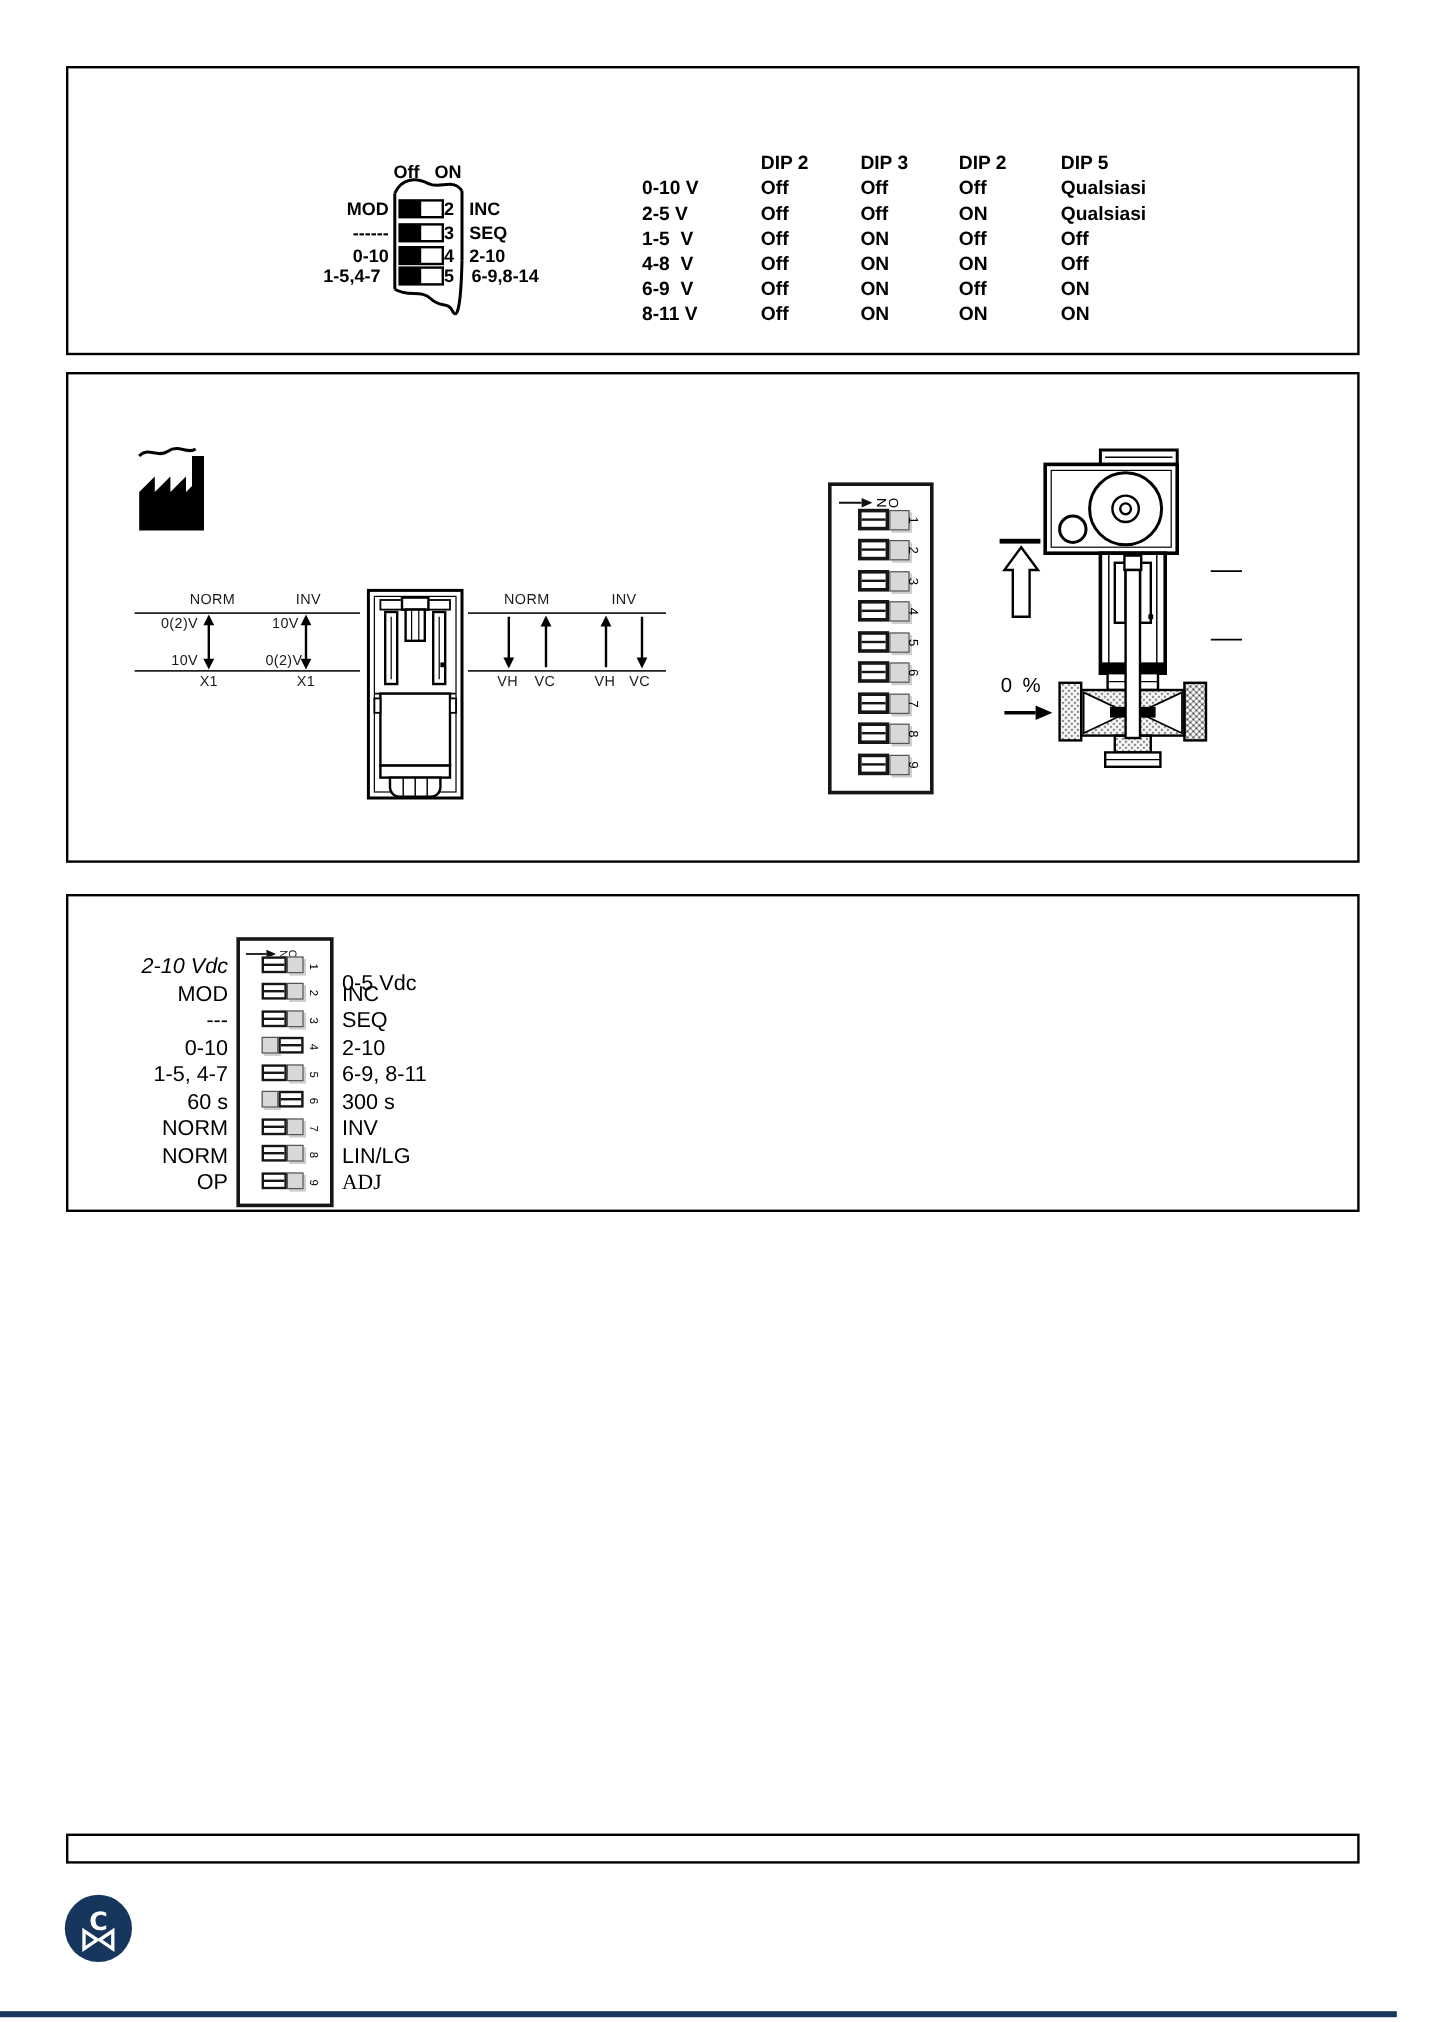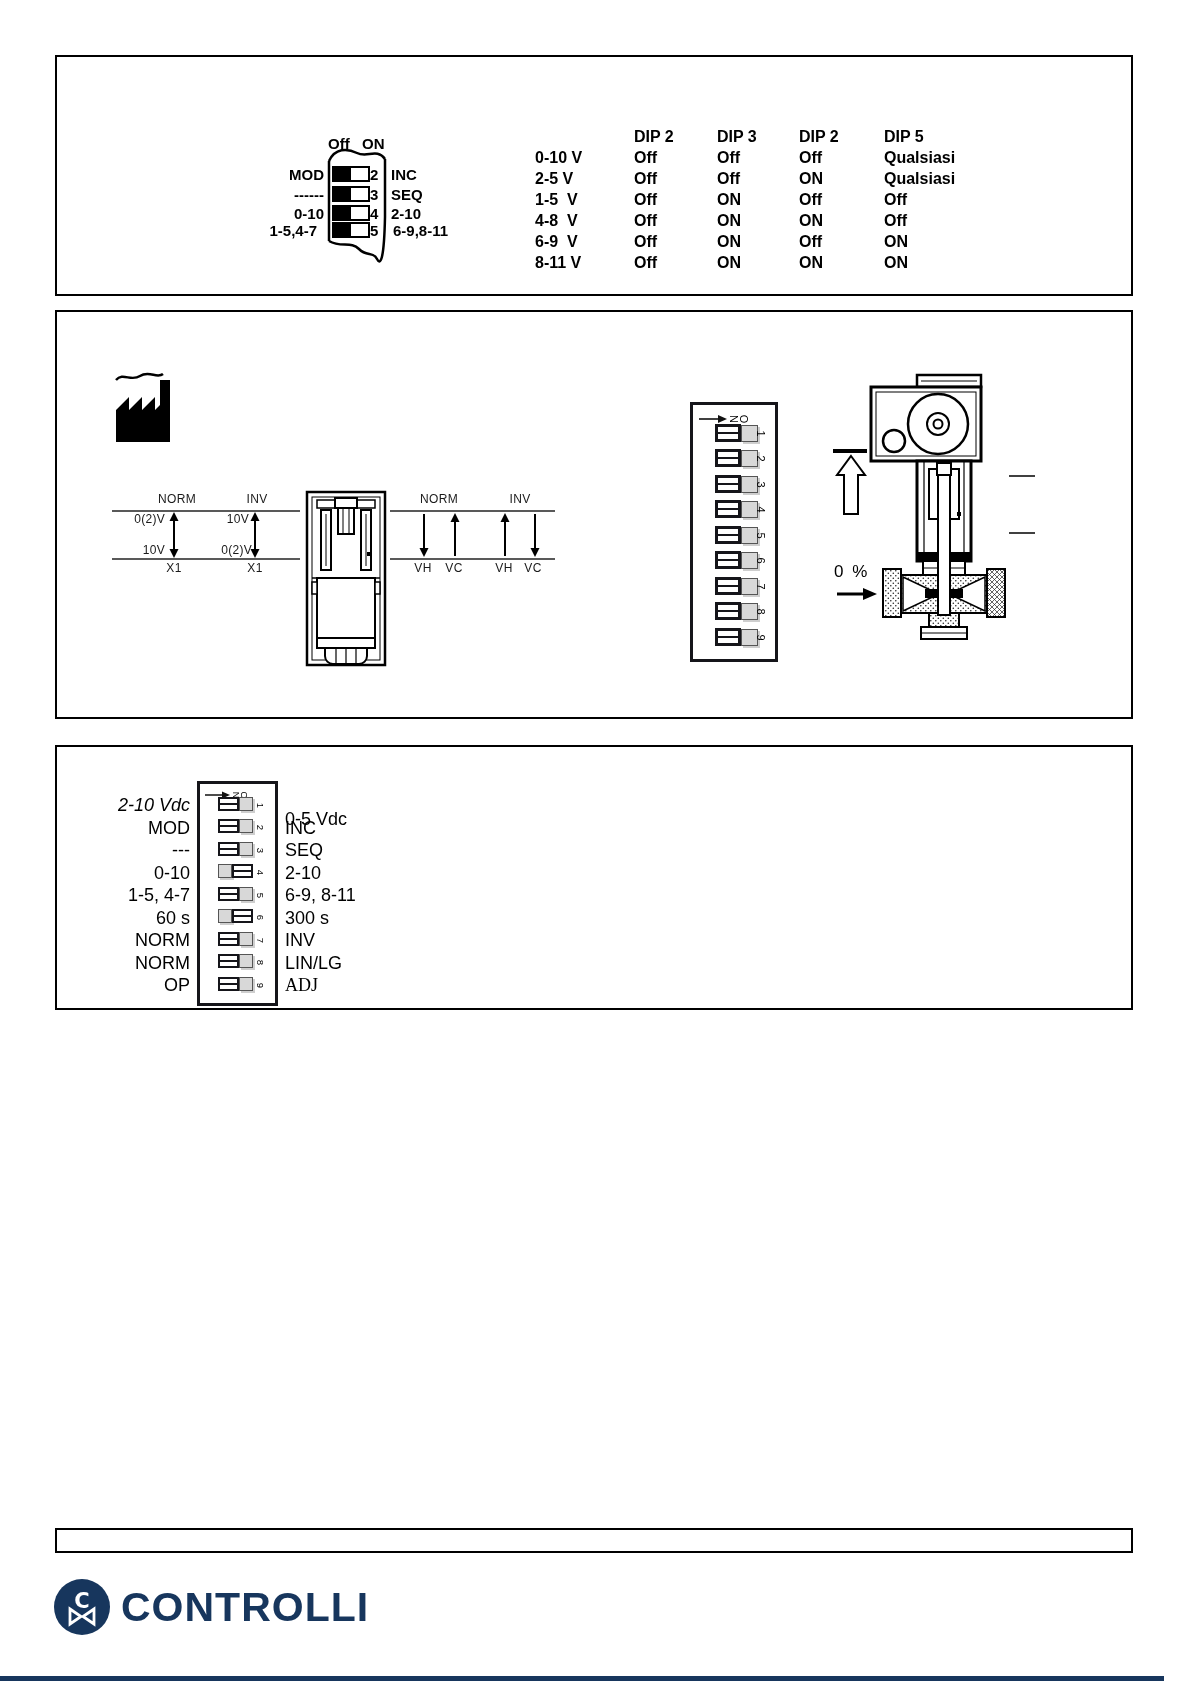--- a/index.html
+++ b/index.html
@@ -79,21 +79,21 @@
     <span class="abs f15b rgt" style="left:198px;top:164px;width:62px;">1-5,4-7</span>
 
     <span class="abs f15b" style="left:313px;top:108px;">2</span>
     <span class="abs f15b" style="left:313px;top:128px;">3</span>
     <span class="abs f15b" style="left:313px;top:147px;">4</span>
     <span class="abs f15b" style="left:313px;top:164px;">5</span>
 
     <span class="abs f15b" style="left:334px;top:108px;">INC</span>
     <span class="abs f15b" style="left:334px;top:128px;">SEQ</span>
     <span class="abs f15b" style="left:334px;top:147px;">2-10</span>
-    <span class="abs f15b" style="left:336px;top:164px;">6-9,8-11</span>
+    <span class="abs f15b" style="left:336px;top:164px;">6-9,8-14</span>
 
     <div class="t1" style="left:478px;top:69px;">
       <div></div>
       <div>DIP 2</div>
       <div>DIP 3</div>
       <div>DIP 2</div>
       <div>DIP 5</div>
 
       <div>0-10 V</div>
       <div>Off</div>
@@ -406,18 +406,17 @@
   </div>
 
   <div class="frame" style="left:55px;top:1528px;width:1078px;height:25px;"></div>
 
   <div class="logo">
     <svg width="58" height="58" viewBox="0 0 58 58">
       <circle cx="29" cy="29" r="28" style="fill:var(--brand-navy,#17365D)"></circle>
       <text x="29" y="30" text-anchor="middle" font-size="21" font-weight="bold" fill="#ffffff" font-family="DejaVu Sans, sans-serif">C</text>
       <path d="M17,31 L28,38.5 L17,46 Z M41,31 L30,38.5 L41,46 Z" fill="none" stroke="#ffffff" stroke-width="2.8"></path>
     </svg>
-    <span class="logo-text">CONTROLLI</span>
   </div>
 
   <div class="bottombar"></div>
 
 </div>
 
 </body></html>

